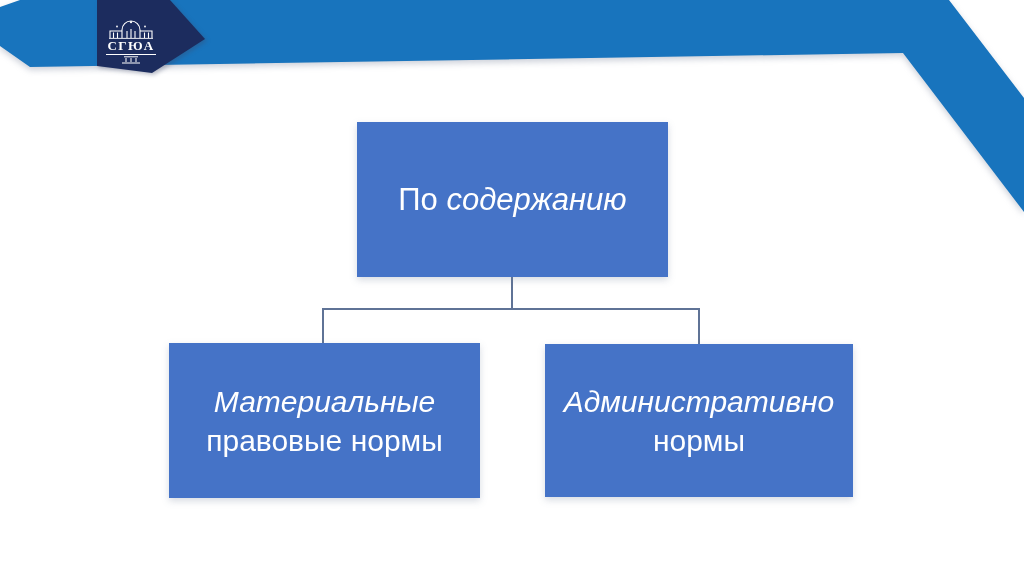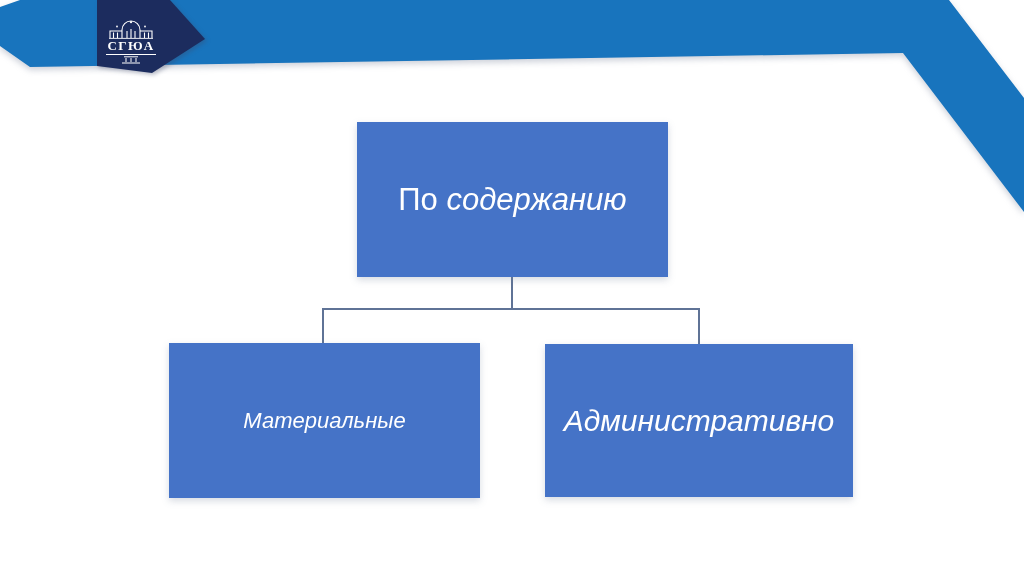--- a/index.html
+++ b/index.html
@@ -38,21 +38,21 @@
   
   .node{
     position:absolute;
     background:var(--node-fill,#4573C7);
     color:var(--node-text,#ffffff);
     display:flex;flex-direction:column;justify-content:center;
     text-align:center;
     box-shadow:0 3px 7px rgba(110,125,150,.28);
   }
   .node-root{left:357px;top:122px;width:311px;height:155px;font-size:31px;}
-  .node-left{left:169px;top:343px;width:311px;height:155px;font-size:22px;line-height:39px;}
+  .node-left{left:169px;top:343px;width:311px;height:155px;font-size:30px;line-height:39px;}
   .node-right{left:545px;top:344px;width:308px;height:153px;font-size:30px;line-height:39px;}
   .node .it{font-style:italic;}
   .node .rg{font-style:normal;}
   
   .connector{position:absolute;background:var(--connector,#5F7396);}
   .conn-root-stem{left:511px;top:277px;width:2px;height:33px;}
   .conn-crossbar{left:322px;top:308px;width:378px;height:2px;}
   .conn-left-drop{left:322px;top:308px;width:2px;height:35px;}
   .conn-right-drop{left:698px;top:308px;width:2px;height:36px;}
 </style>
@@ -92,19 +92,21 @@
   <div class="connector conn-right-drop"></div>
 
   <div class="node node-root">
     <div>
       <span class="rg">По </span><span class="it">содержанию</span>
     </div>
   </div>
 
   <div class="node node-left">
     <div class="it">Материальные</div>
+    <div class="rg">правовые нормы</div>
   </div>
 
   <div class="node node-right">
     <div class="it">Административно</div>
+    <div class="rg">нормы</div>
   </div>
 
 </div>
 
 </body></html>

